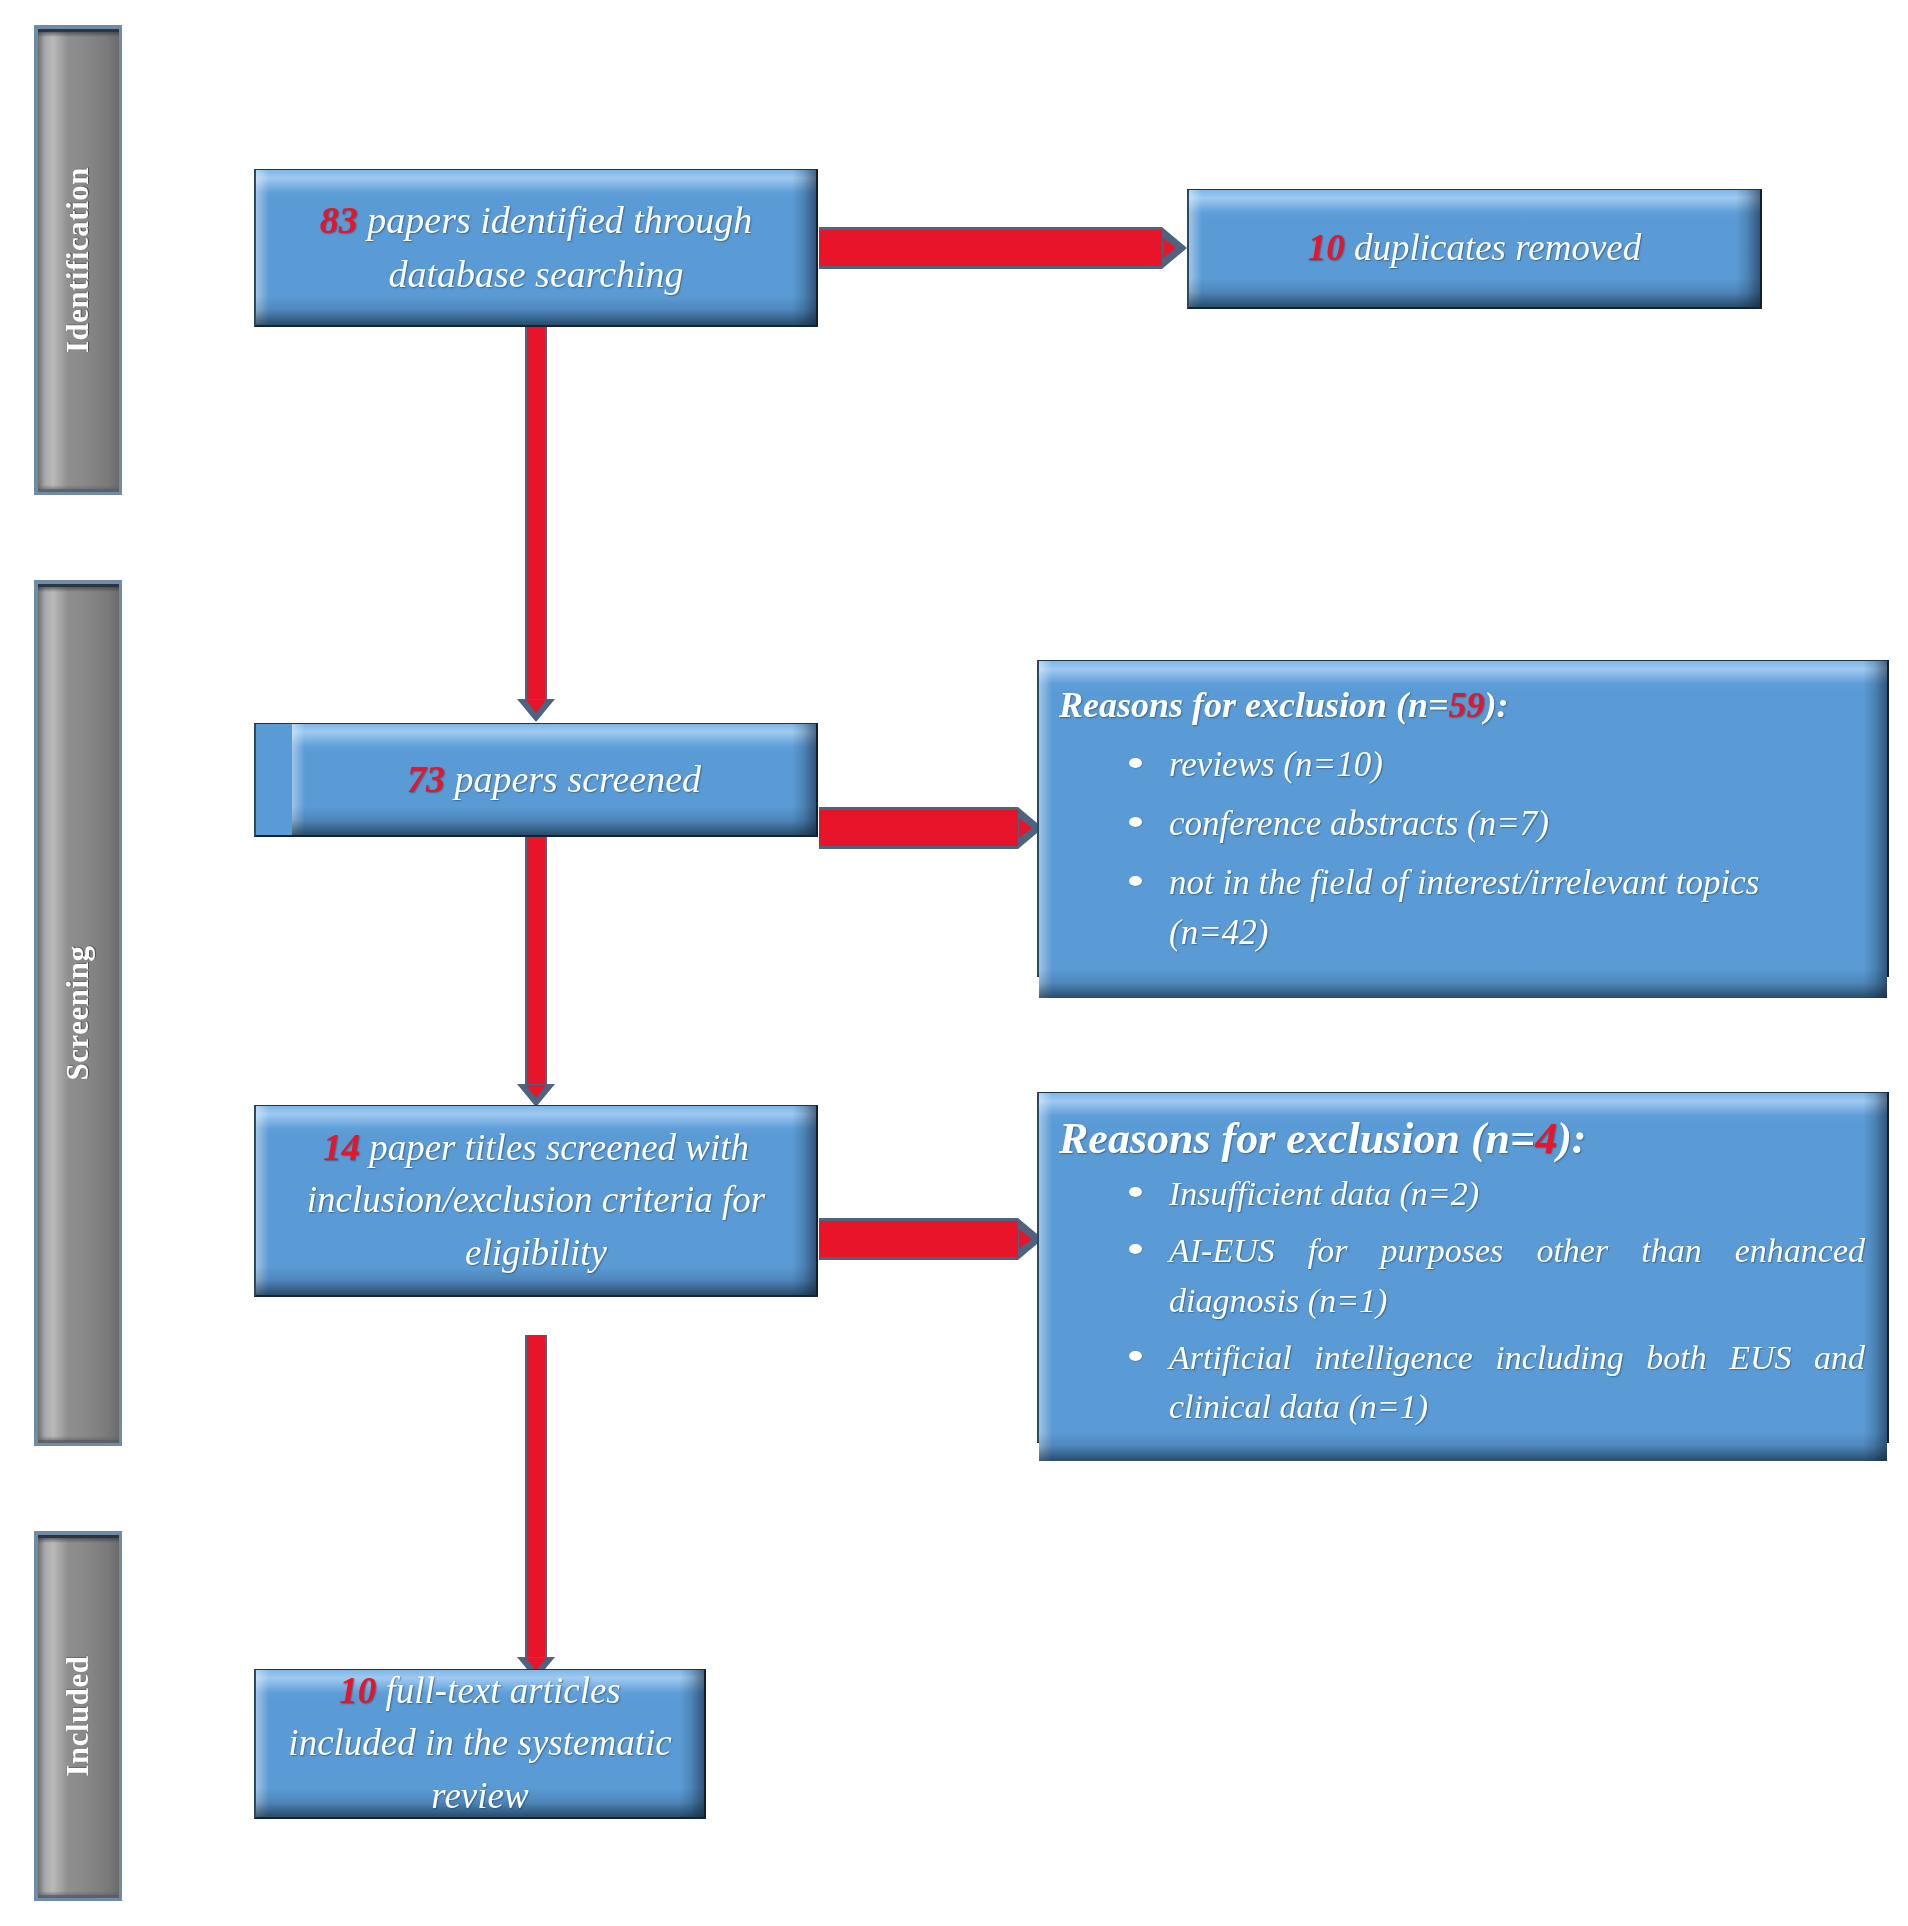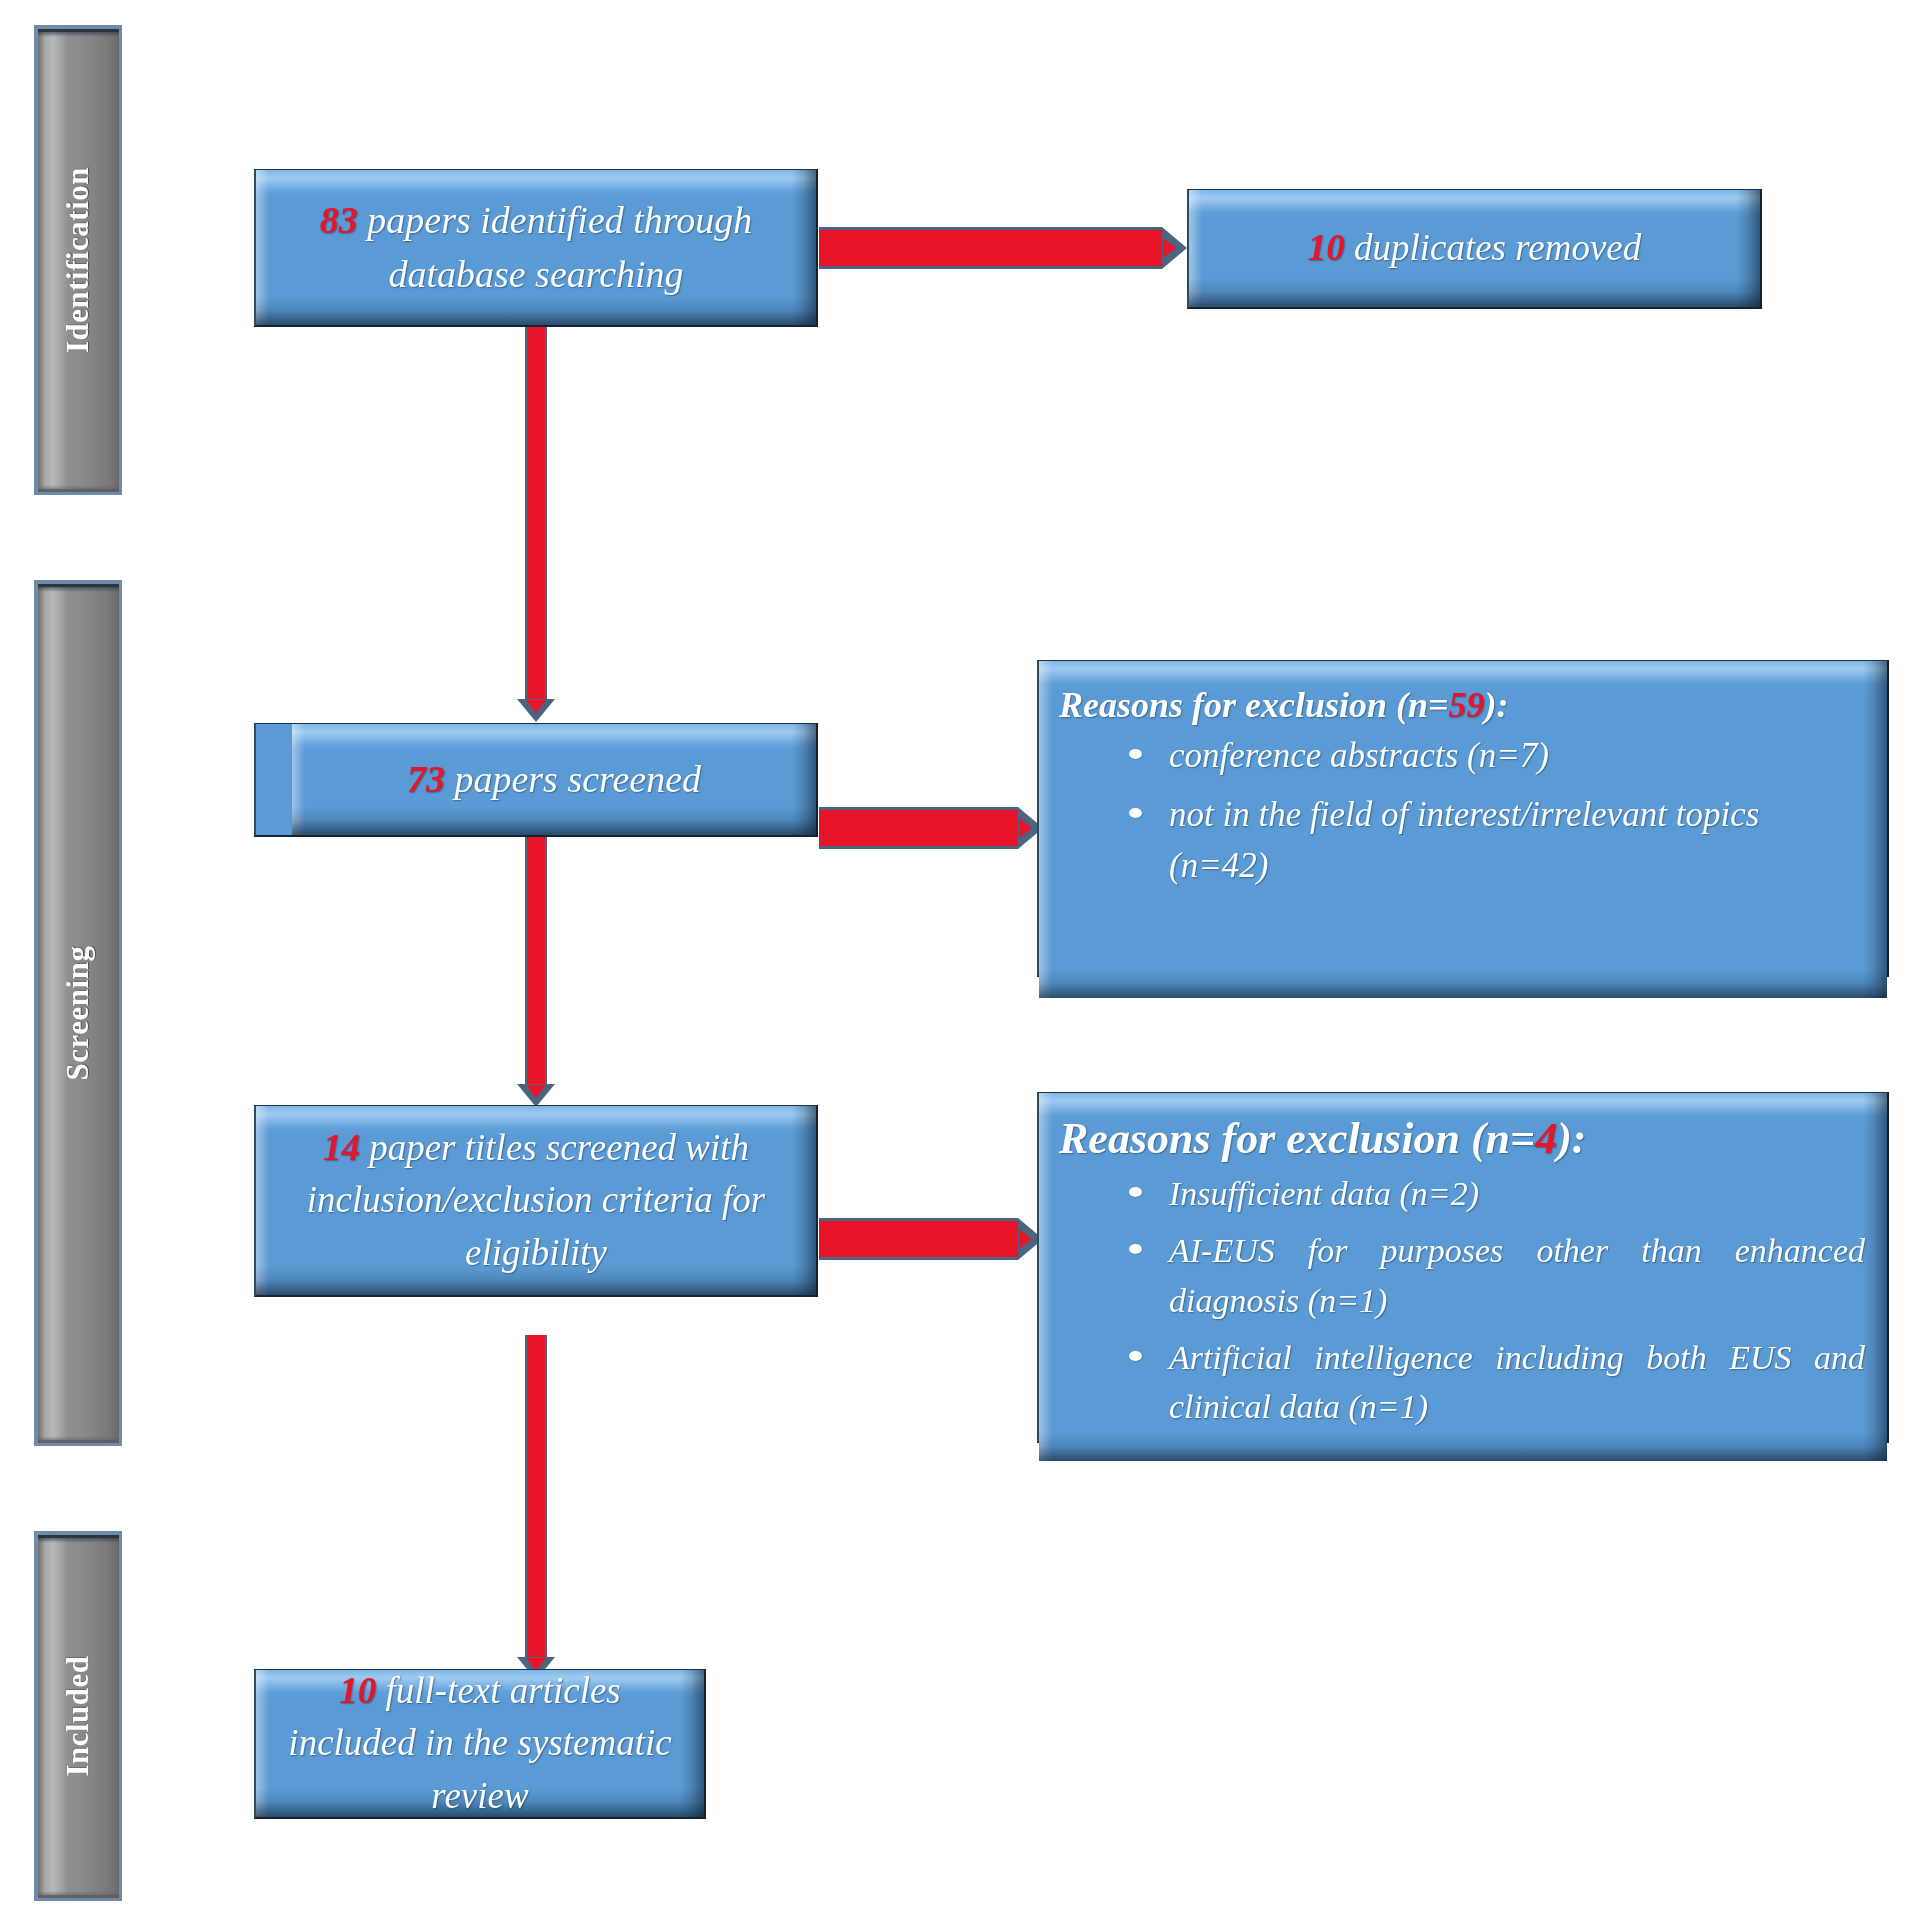--- a/index.html
+++ b/index.html
@@ -226,25 +226,26 @@
     </div>
   </div>
 
   <div class="arrow-h" style="left:819px;top:807px;width:225px;height:42px;">
     <div class="shaft" style="width:199px;"></div>
     <div class="head" style="left:199px;"></div>
     <div class="head-in" style="left:200px;"></div>
   </div>
 
   <div class="box" style="left:1037px;top:660px;width:852px;height:317px;">
-    <div class="face" style="justify-content:flex-start;padding-top:23px;">
+    <div class="face" style="justify-content:flex-start;padding-top:23px;gap:9px;">
       <div class="excl-title" style="font-size:36px;">
         <span>Reasons for exclusion (n=</span><span class="num">59</span><span>):</span>
       </div>
       <ul class="excl" style="font-size:35px;">
+        <li>reviews (n=10)</li>
         <li>conference abstracts (n=7)</li>
         <li>not in the field of interest/irrelevant topics (n=42)</li>
       </ul>
     </div>
   </div>
 
   <div class="arrow-v" style="left:525px;top:837px;width:22px;height:270px;">
     <div class="shaft" style="height:247px;"></div>
     <div class="head" style="top:247px;"></div>
     <div class="head-in" style="top:248px;"></div>

